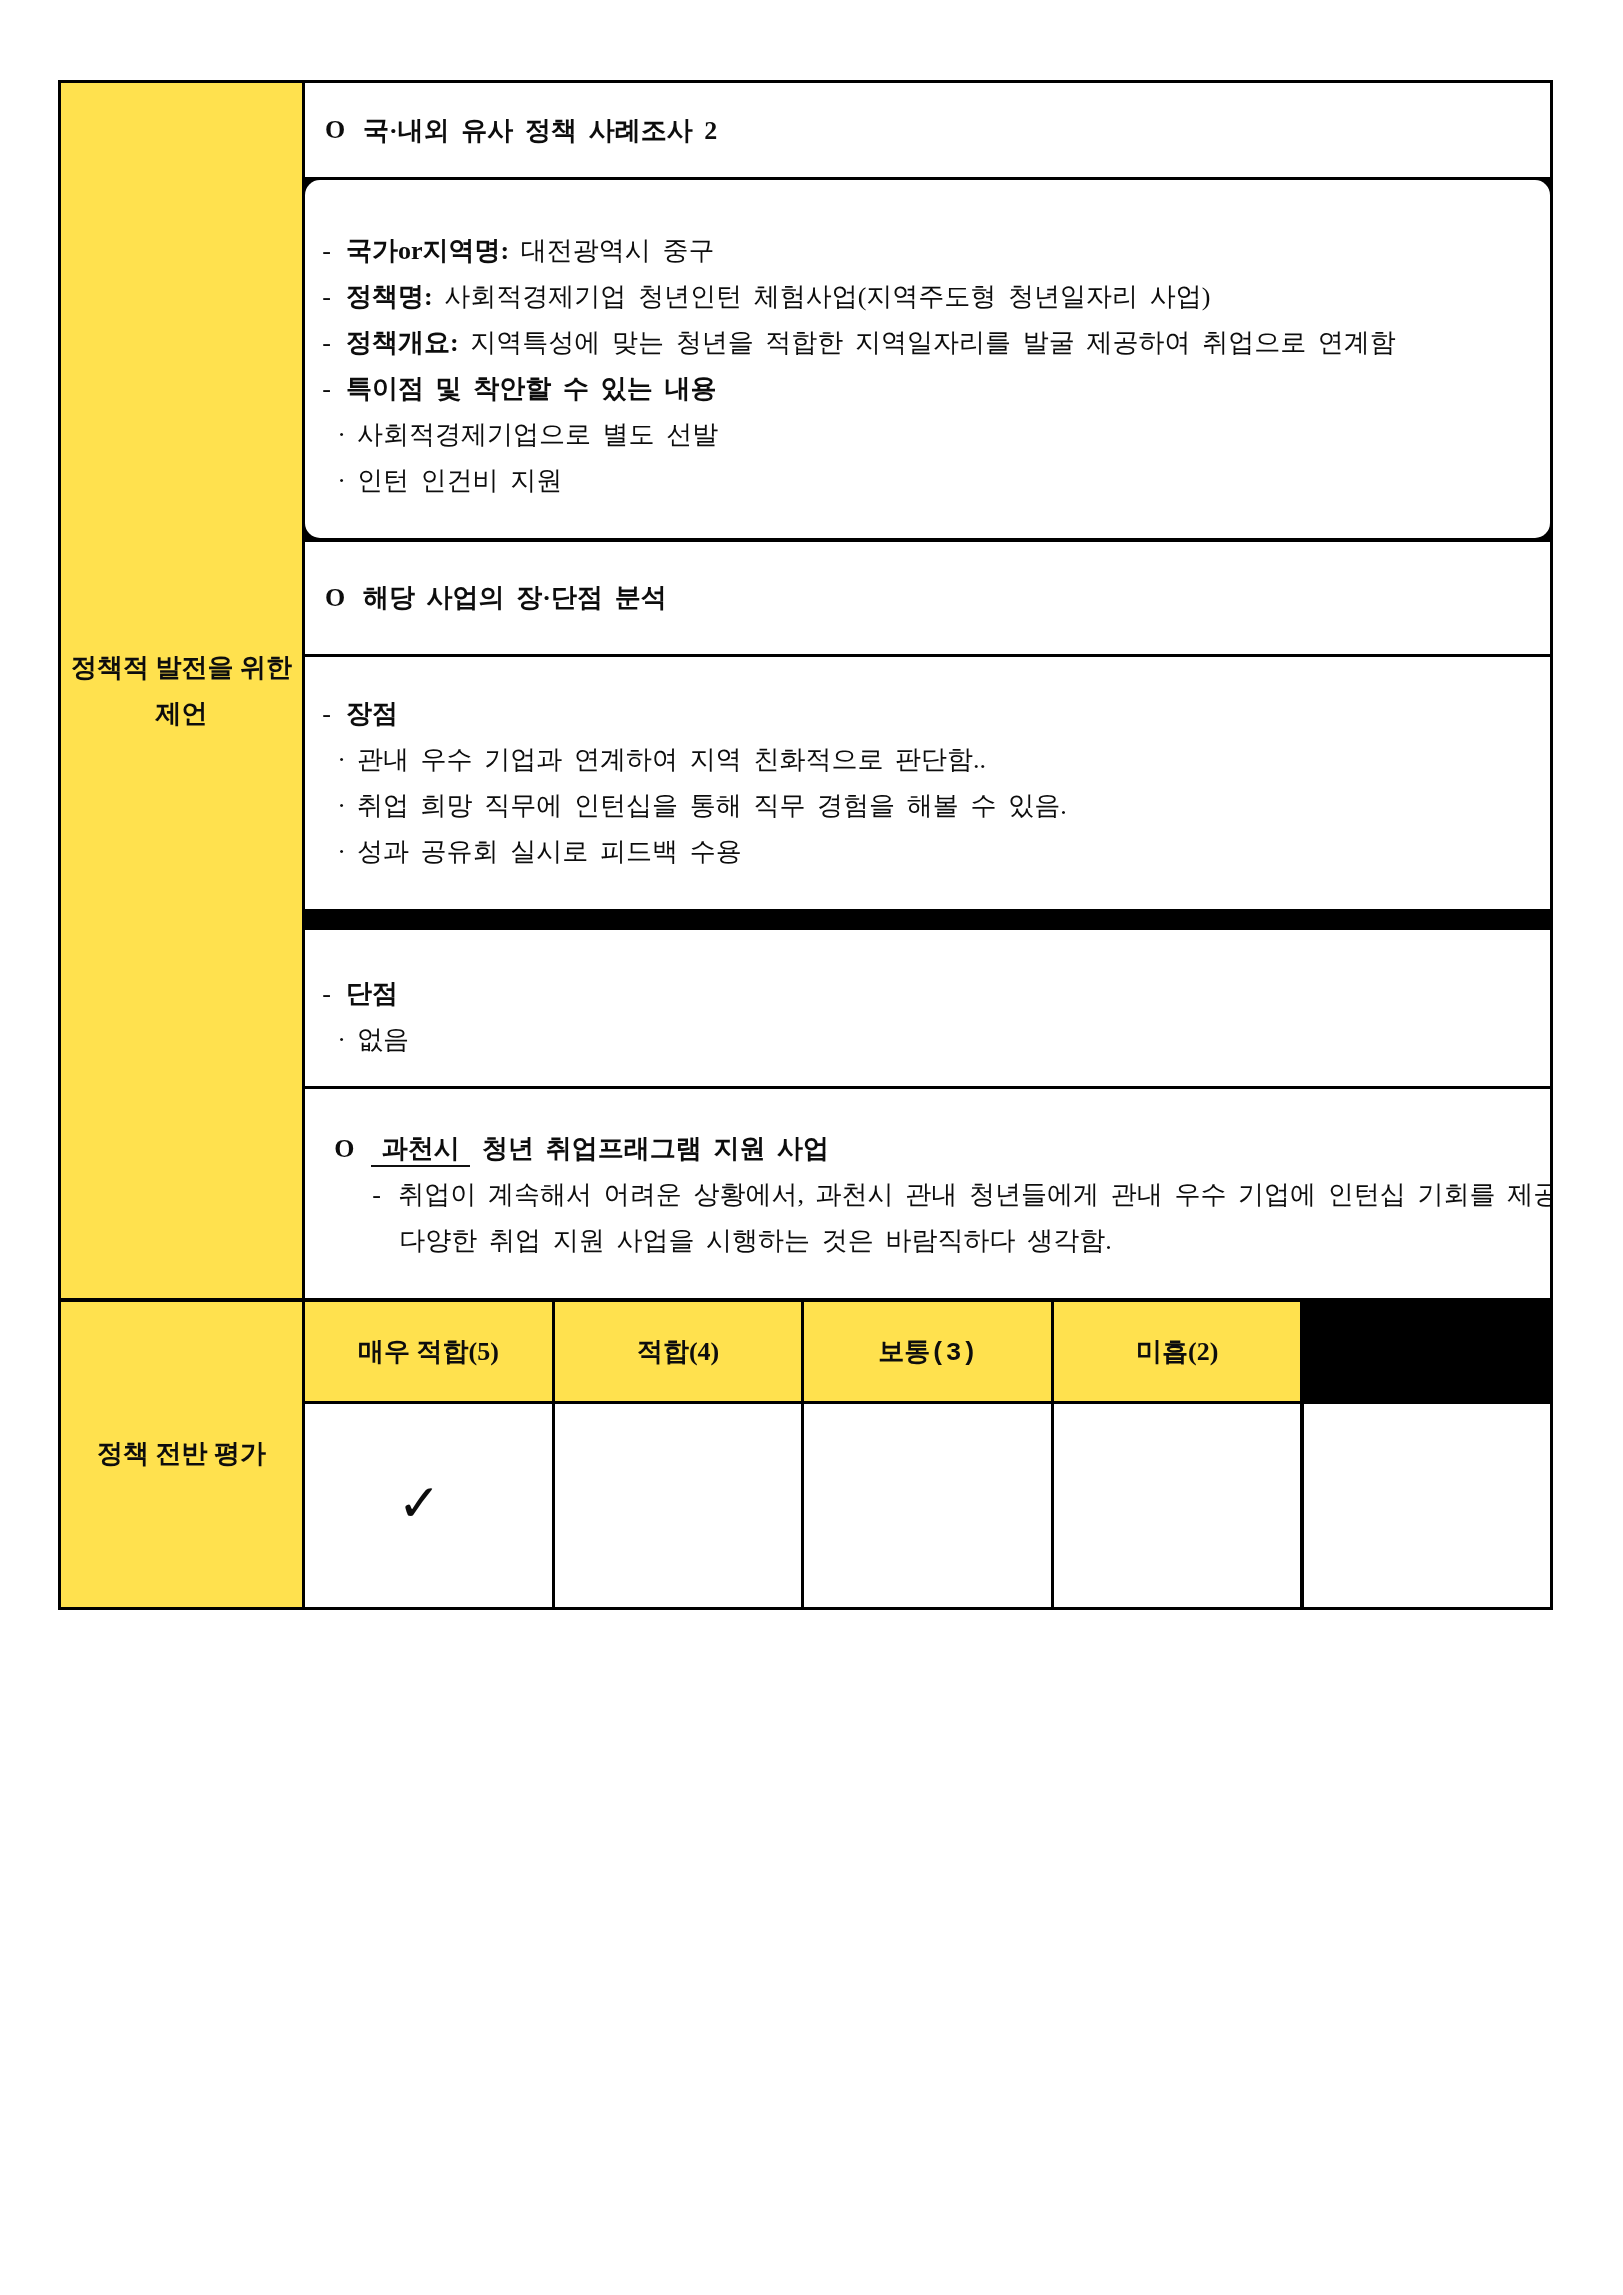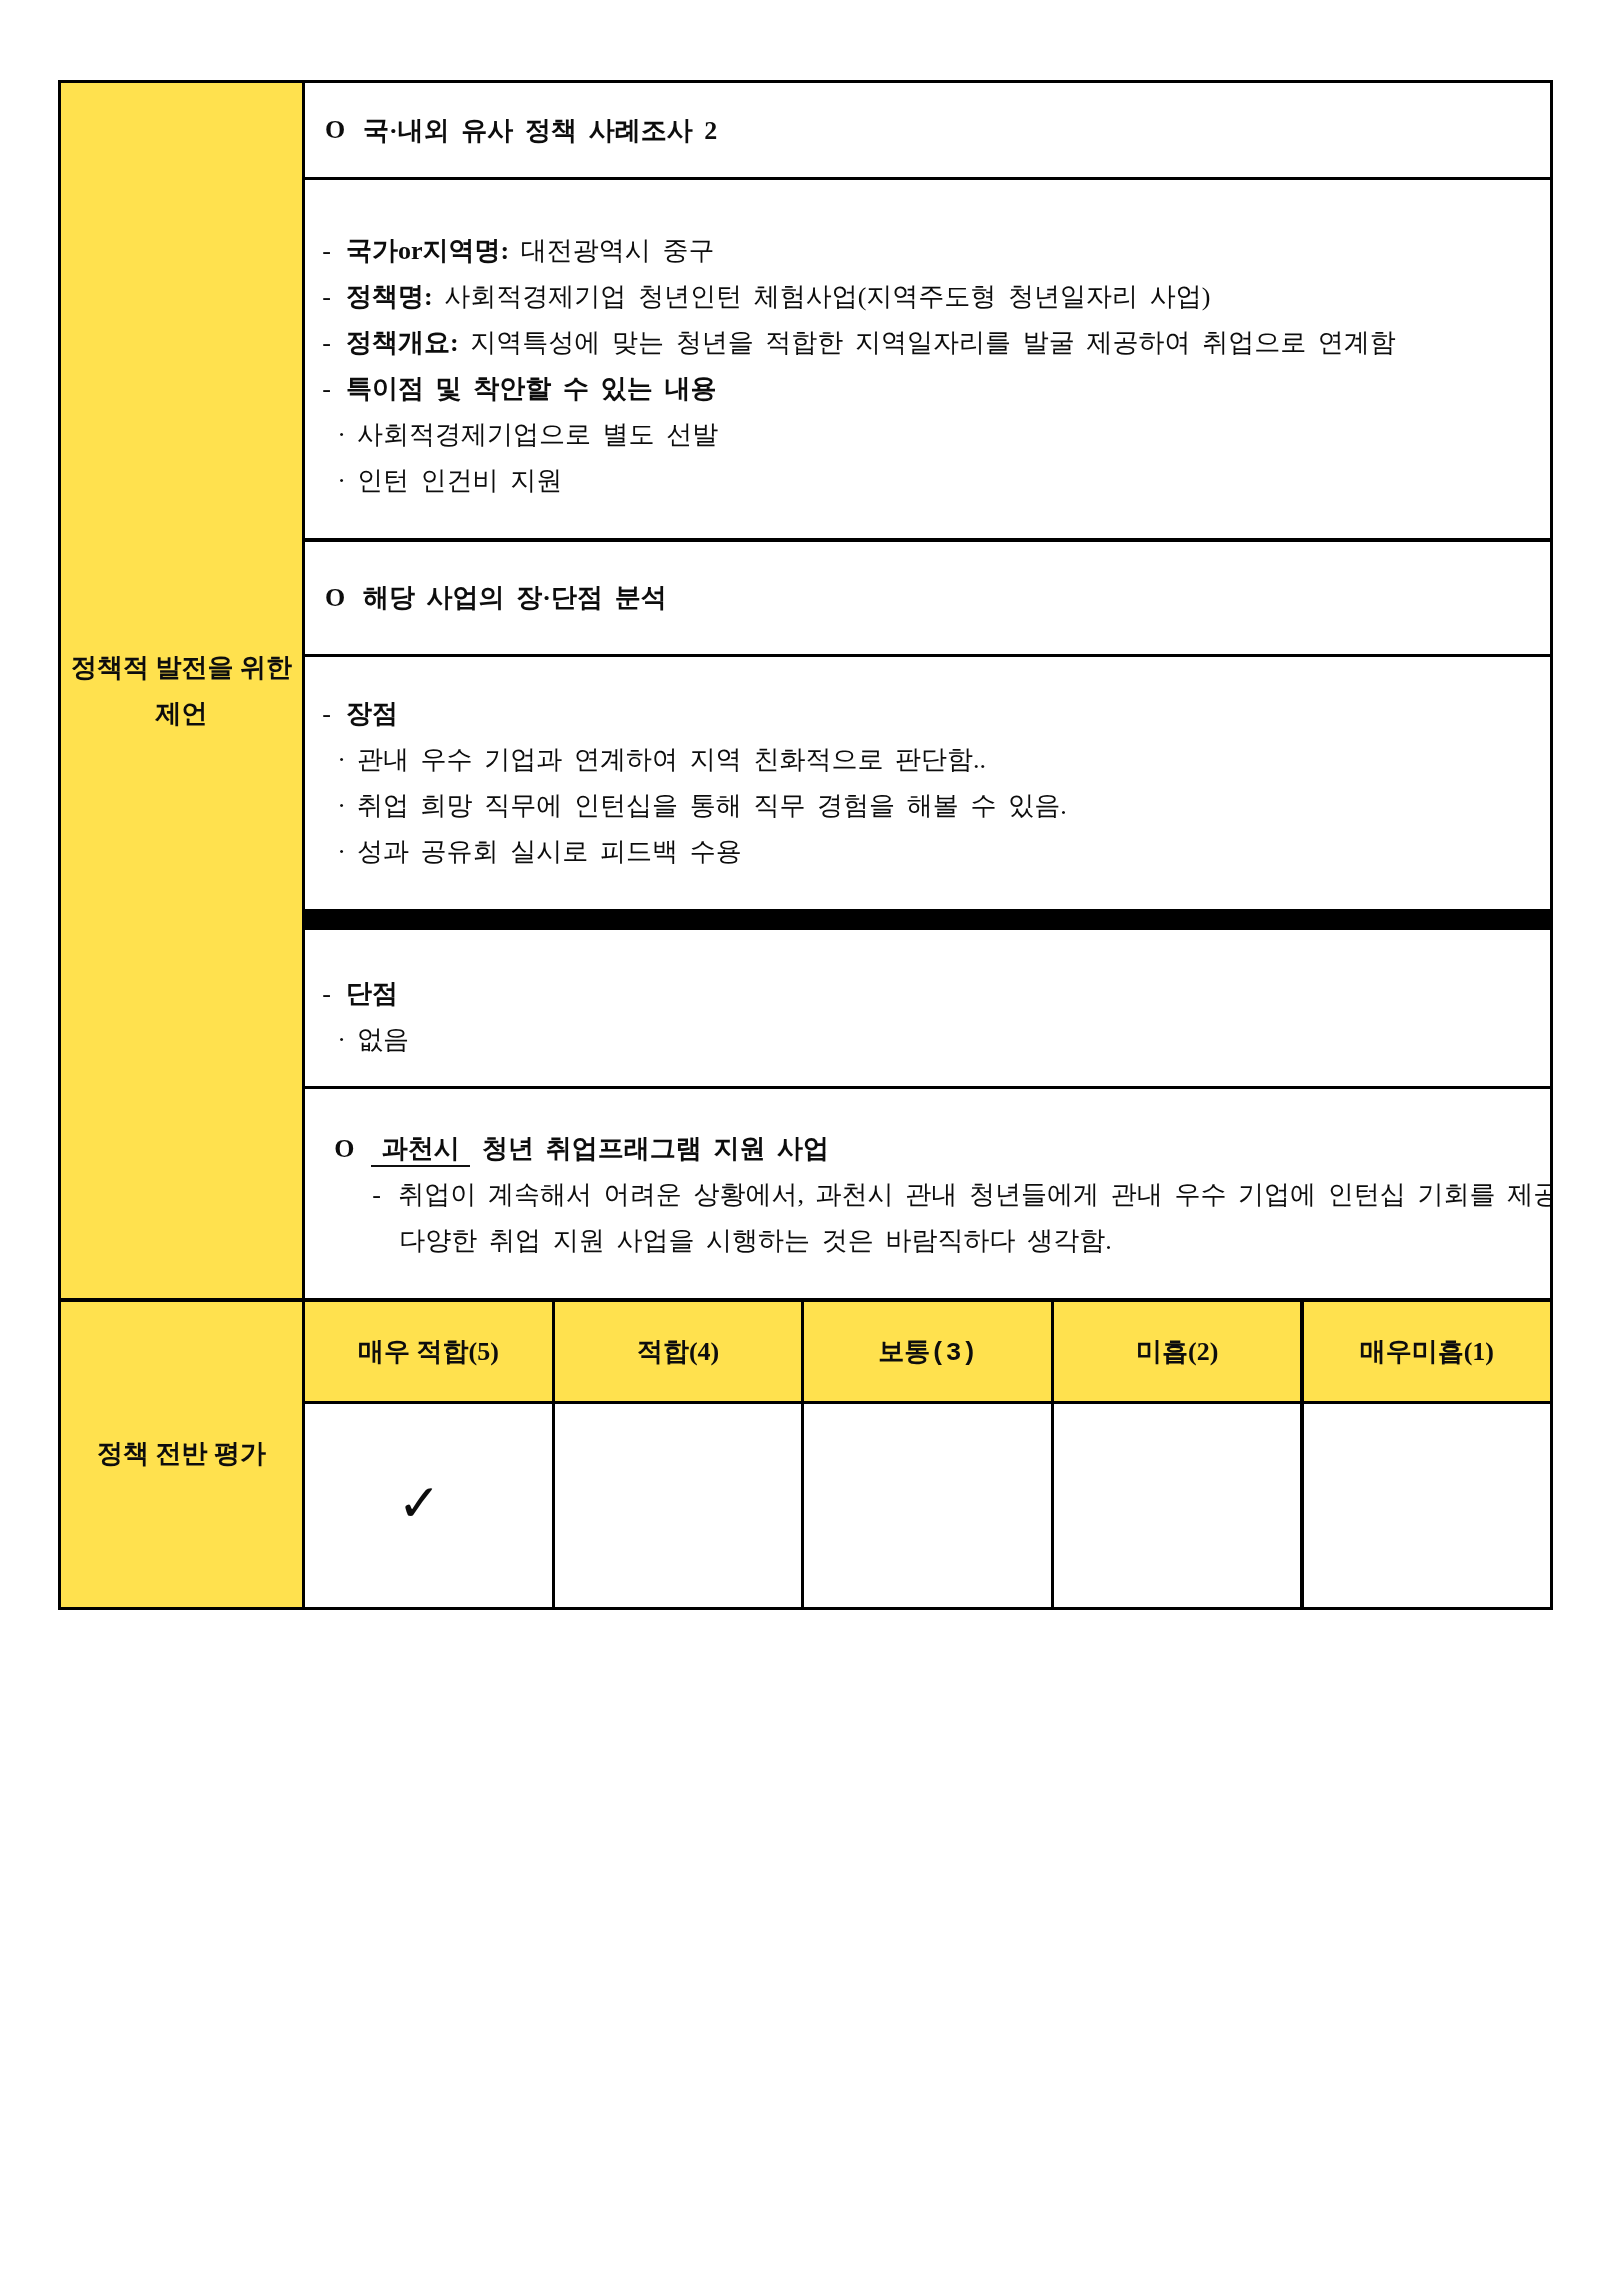--- a/index.html
+++ b/index.html
@@ -43,21 +43,21 @@
     line-height: 46px;
     white-space: pre-line;
     padding: 0 3px;
     font-family: Liberation Serif, serif;
   }
   .side-suggestion { grid-area: 1 / 1 / 7 / 2; }
   .side-evaluation { grid-area: 7 / 1 / 9 / 2; }
 
   
   .row1 { grid-area: 1 / 2 / 2 / 7; }
-  .row2 { grid-area: 2 / 2 / 3 / 7; }
+  .row2 { grid-area: 2 / 2 / 3 / 7; border-radius: 15px; }
   .row3 { grid-area: 3 / 2 / 4 / 7; }
   .row4 { grid-area: 4 / 2 / 5 / 7; }
   .row5 { grid-area: 5 / 2 / 6 / 7; }
   .row6 { grid-area: 6 / 2 / 7 / 7; }
 
   .content { word-spacing: 5.2px; }
 
   .hrow {
     display: flex;
     align-items: center;
@@ -211,23 +211,20 @@
   </div>
   <div class="cell ycell hd hd2">
     <span>적합(4)</span>
   </div>
   <div class="cell ycell hd hd3">
     <span>보통(3)</span>
   </div>
   <div class="cell ycell hd hd4">
     <span>미흡(2)</span>
   </div>
-  <div class="cell ycell hd hd5">
-    <span>매우미흡(1)</span>
-  </div>
 
   <div class="cell vc vc1">
     <span class="check">✓</span>
   </div>
   <div class="cell vc vc2">
     <span class="check"></span>
   </div>
   <div class="cell vc vc3">
     <span class="check"></span>
   </div>

